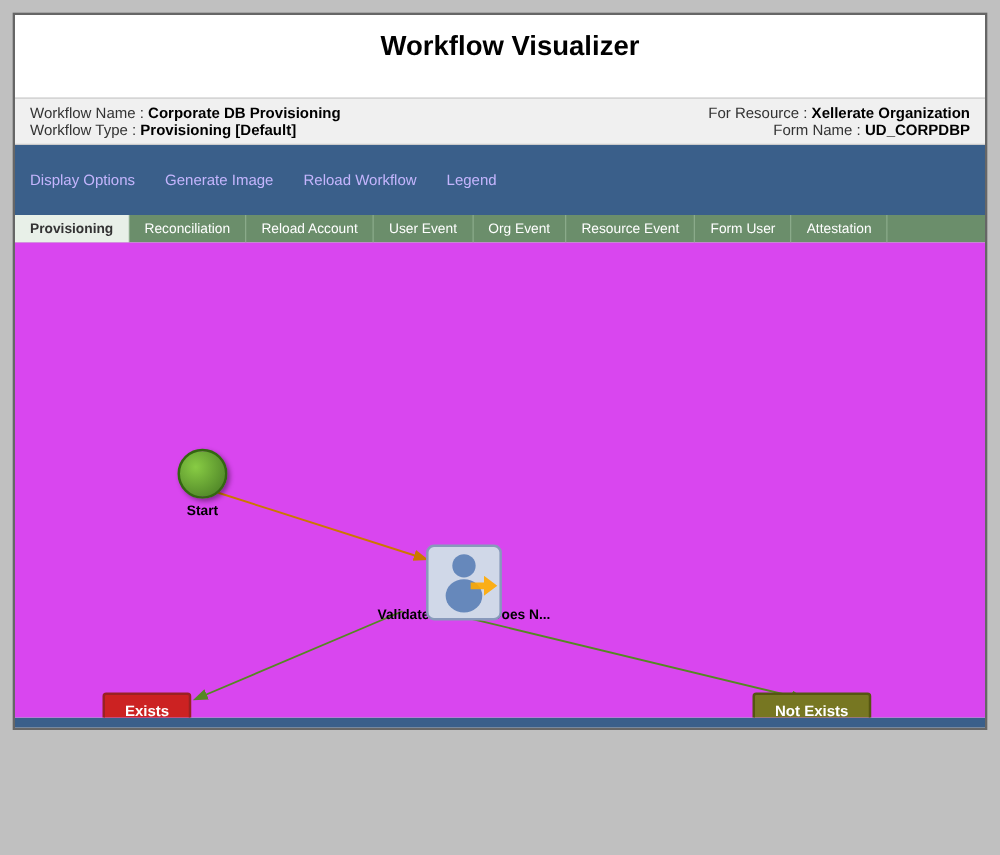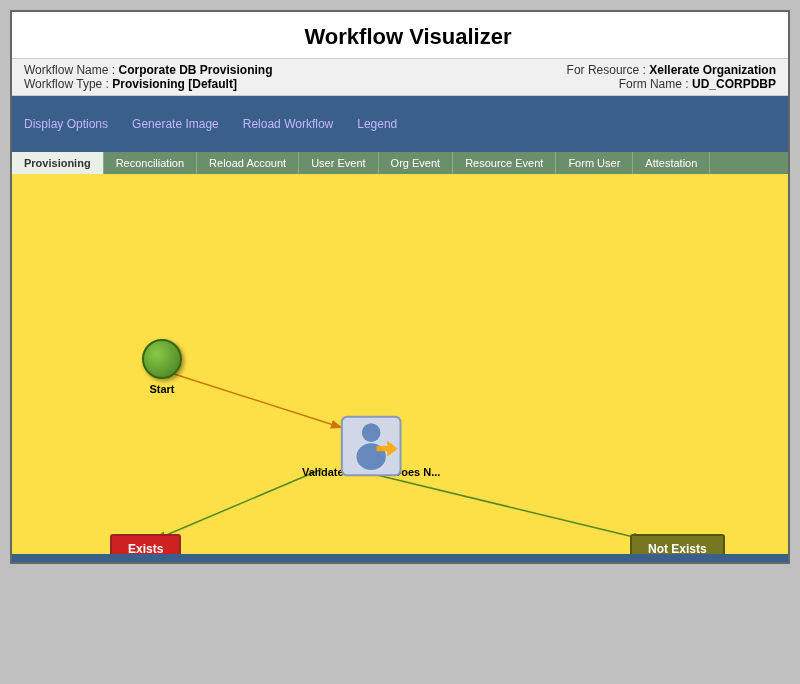--- a/index.html
+++ b/index.html
@@ -22,20 +22,21 @@
       font-weight: bold;
       padding: 12px 0 8px 16px;
       color: #000;
     }
     .info-bar {
       background: #f0f0f0;
       border-top: 1px solid #ccc;
       border-bottom: 1px solid #ccc;
       padding: 4px 12px;
       font-size: 12px;
+      margin-top: 20px;
     }
     .info-row {
       display: flex;
       justify-content: space-between;
     }
     .info-label { font-weight: normal; color: #333; }
     .info-value { font-weight: bold; color: #000; }
     .toolbar {
       background: #3a5f8a;
       display: flex;
@@ -67,21 +68,21 @@
     .tab.active {
       background: #e8f0e8;
       color: #333;
       font-weight: bold;
       text-align: center;
     }
     .canvas {
       position: relative;
       width: 100%;
       height: 380px;
-      background: #fde047;
+      background: #d946ef;
       overflow: hidden;
     }
     .canvas svg {
       position: absolute;
       top: 0; left: 0;
       width: 100%; height: 100%;
     }
     .node {
       position: absolute;
       text-align: center;
@@ -103,21 +104,20 @@
       box-shadow: 2px 2px 4px rgba(0,0,0,0.4);
     }
     .node-box {
       display: inline-block;
       padding: 6px 16px;
       border-radius: 3px;
       font-size: 12px;
       font-weight: bold;
       color: white;
       cursor: pointer;
-      margin-left: 28px;
     }
     .node-box.red { background: #cc2222; border: 2px solid #992222; }
     .node-box.olive { background: #777722; border: 2px solid #555511; }
     .node-icon {
       width: 48px;
       height: 48px;
       margin: 0 auto;
     }
     .bottom-bar {
       background: #3a5f8a;

